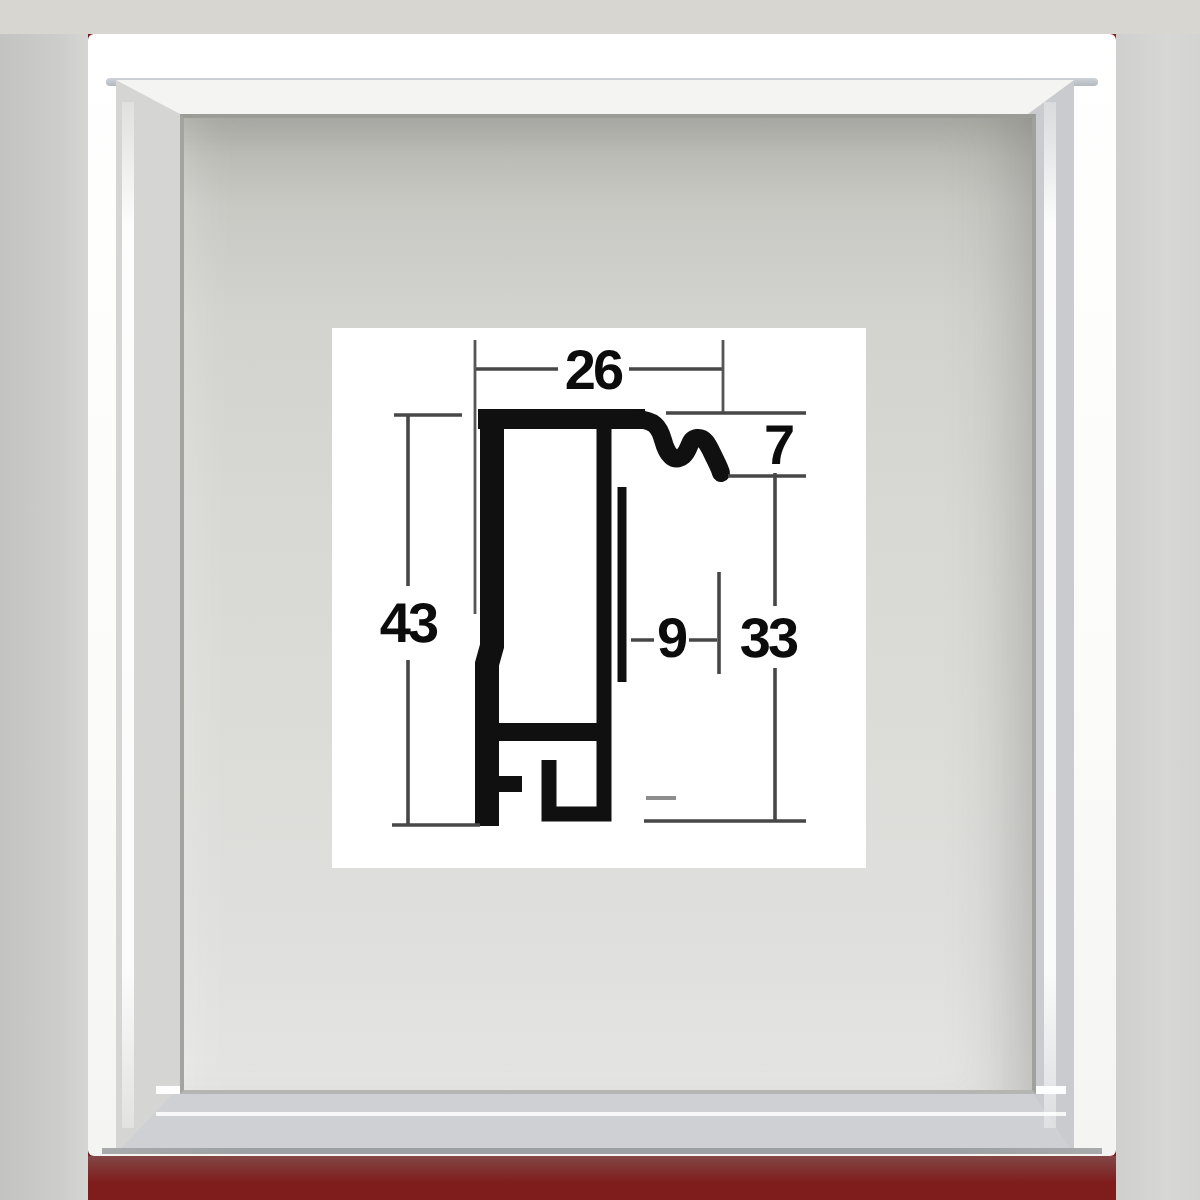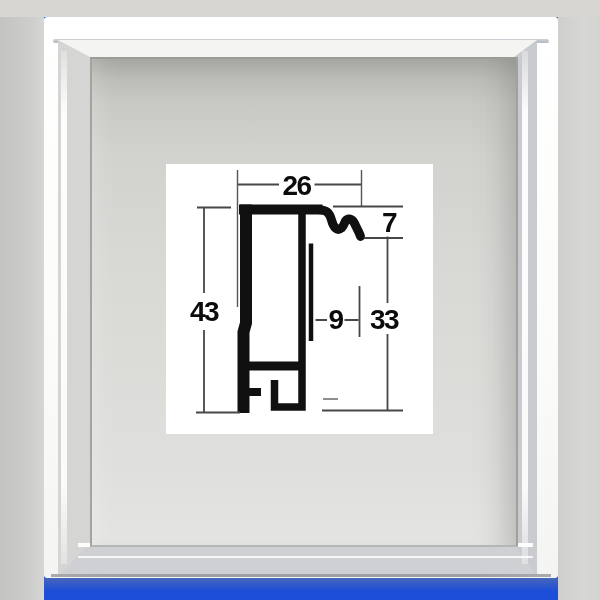--- a/index.html
+++ b/index.html
@@ -1,18 +1,18 @@
 <!DOCTYPE html>
 <html><head>
 <meta charset="utf-8">
 <style>
   html,body{margin:0;padding:0;background:#ffffff;}
   .photo{
     position:relative;width:600px;height:600px;overflow:hidden;
-    background:#1d4ed8;
+    background:#7f1d1d;
     font-family:"Liberation Sans","DejaVu Sans",sans-serif;
   }
   
   .bg-left{position:absolute;left:0;top:0;width:44px;height:600px;
     background:linear-gradient(90deg,#c3c3c1 0%,#cdcdcb 70%,#d6d6d4 100%);}
   .bg-right{position:absolute;right:0;top:0;width:42px;height:600px;
     background:linear-gradient(90deg,#cfcfcd 0%,#d7d7d5 60%,#d3d3d1 100%);}
   .bg-top{position:absolute;left:0;top:0;width:600px;height:17px;background:#d8d6d1;}
   
   .frame{position:absolute;left:44px;top:17px;width:514px;height:561px;

